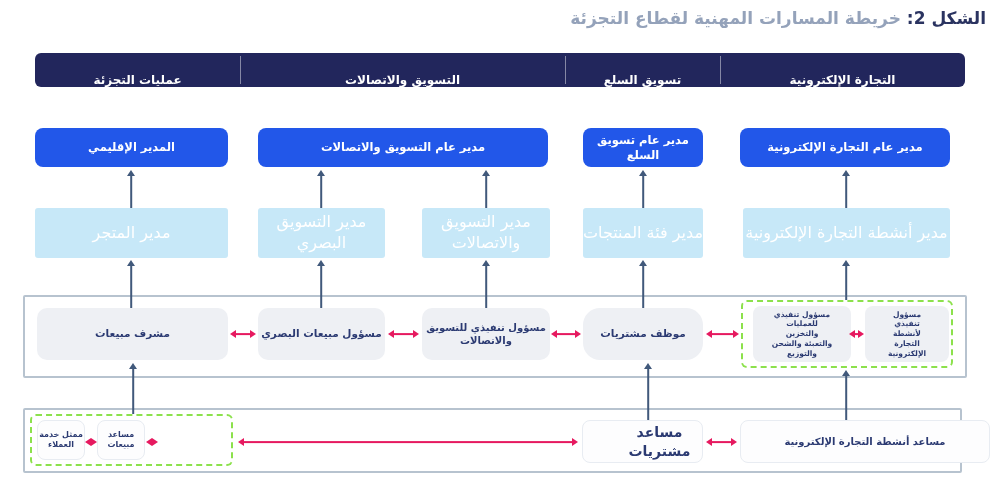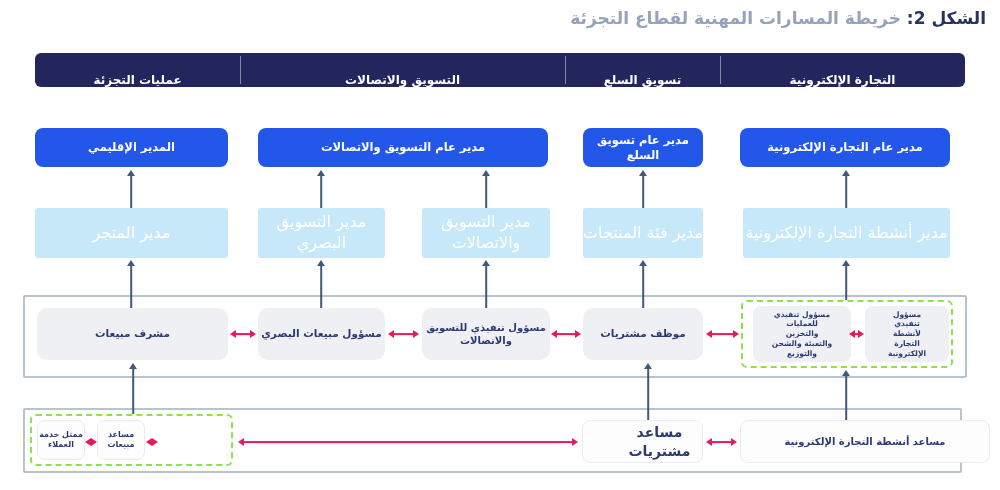--- a/index.html
+++ b/index.html
@@ -61,21 +61,21 @@
   <div class="box blue" style="left:35px;width:193px;">المدير الإقليمي</div>
 
   <div class="box lblue" style="left:743px;width:207px;">مدير أنشطة التجارة الإلكترونية</div>
   <div class="box lblue" style="left:583px;width:120px;">مدير فئة المنتجات</div>
   <div class="box lblue" style="left:422px;width:128px;">مدير التسويق والاتصالات</div>
   <div class="box lblue" style="left:258px;width:127px;">مدير التسويق البصري</div>
   <div class="box lblue" style="left:35px;width:193px;">مدير المتجر</div>
 
   <div class="frame" style="left:23px;top:295px;width:944px;height:83px;"></div>
 
-  <div class="box gray" style="left:583px;width:120px;">موظف مشتريات</div>
+  <div class="box gray" style="left:583px;width:120px;border-radius:17px;">موظف مشتريات</div>
   <div class="box gray" style="left:422px;width:128px;font-size:10px;">مسؤول تنفيذي للتسويق والاتصالات</div>
   <div class="box gray" style="left:258px;width:127px;">مسؤول مبيعات البصري</div>
   <div class="box gray" style="left:37px;width:191px;">مشرف مبيعات</div>
 
   <div class="greenbox" style="left:741px;top:300px;width:212px;height:68px;"></div>
   <div class="box tiny" style="left:865px;top:306px;width:84px;height:56px;">مسؤول تنفيذي لأنشطة التجارة الإلكترونية</div>
   <div class="box tiny" style="left:753px;top:306px;width:98px;height:56px;">مسؤول تنفيذي للعمليات والتخزين والتعبئة والشحن والتوزيع</div>
 
   <div class="frame" style="left:23px;top:408px;width:939px;height:65px;"></div>
 

